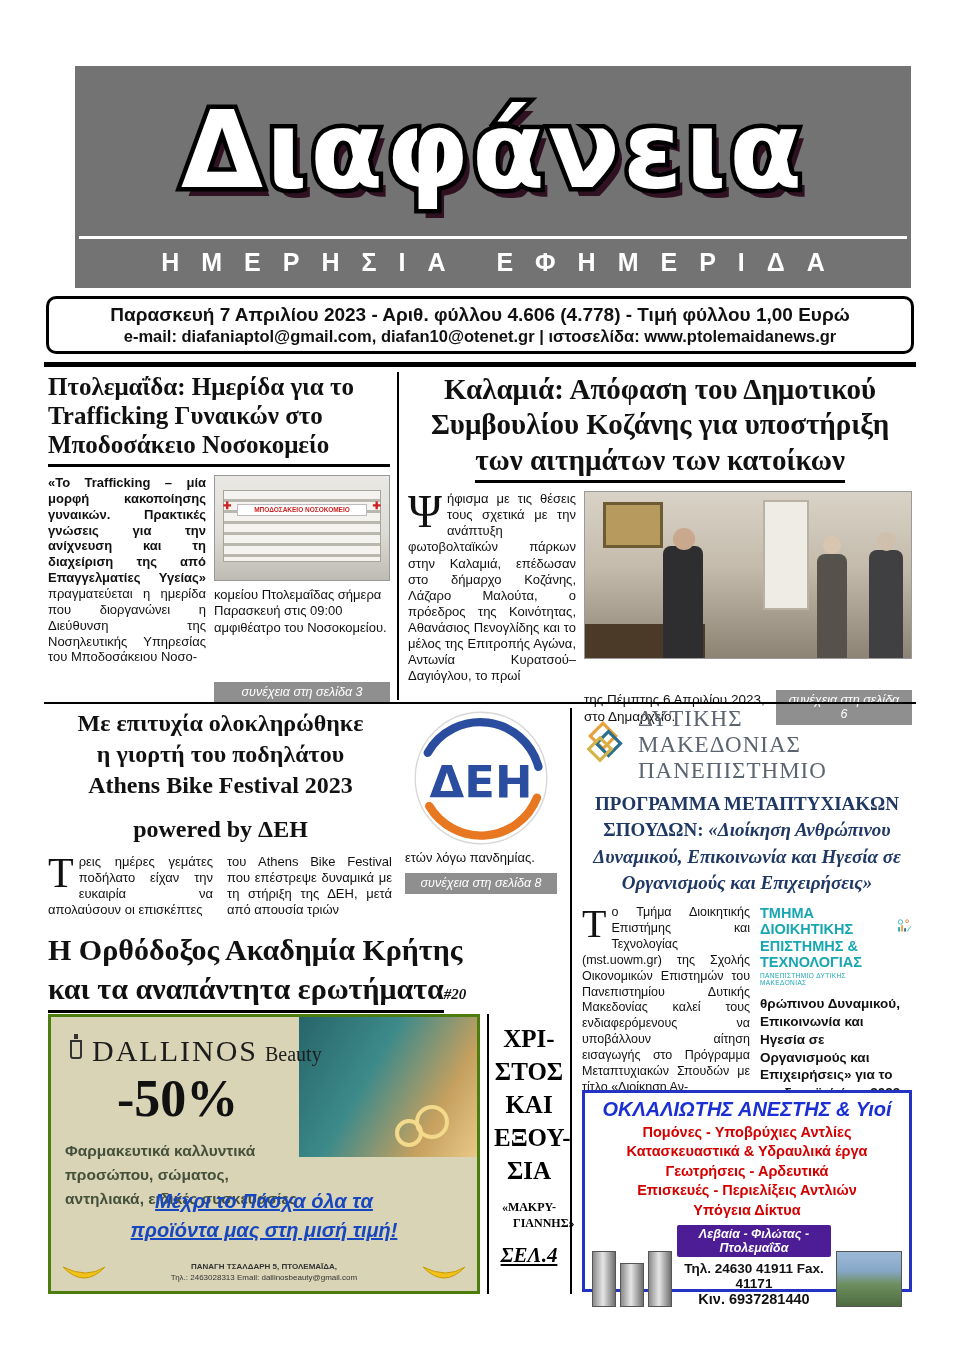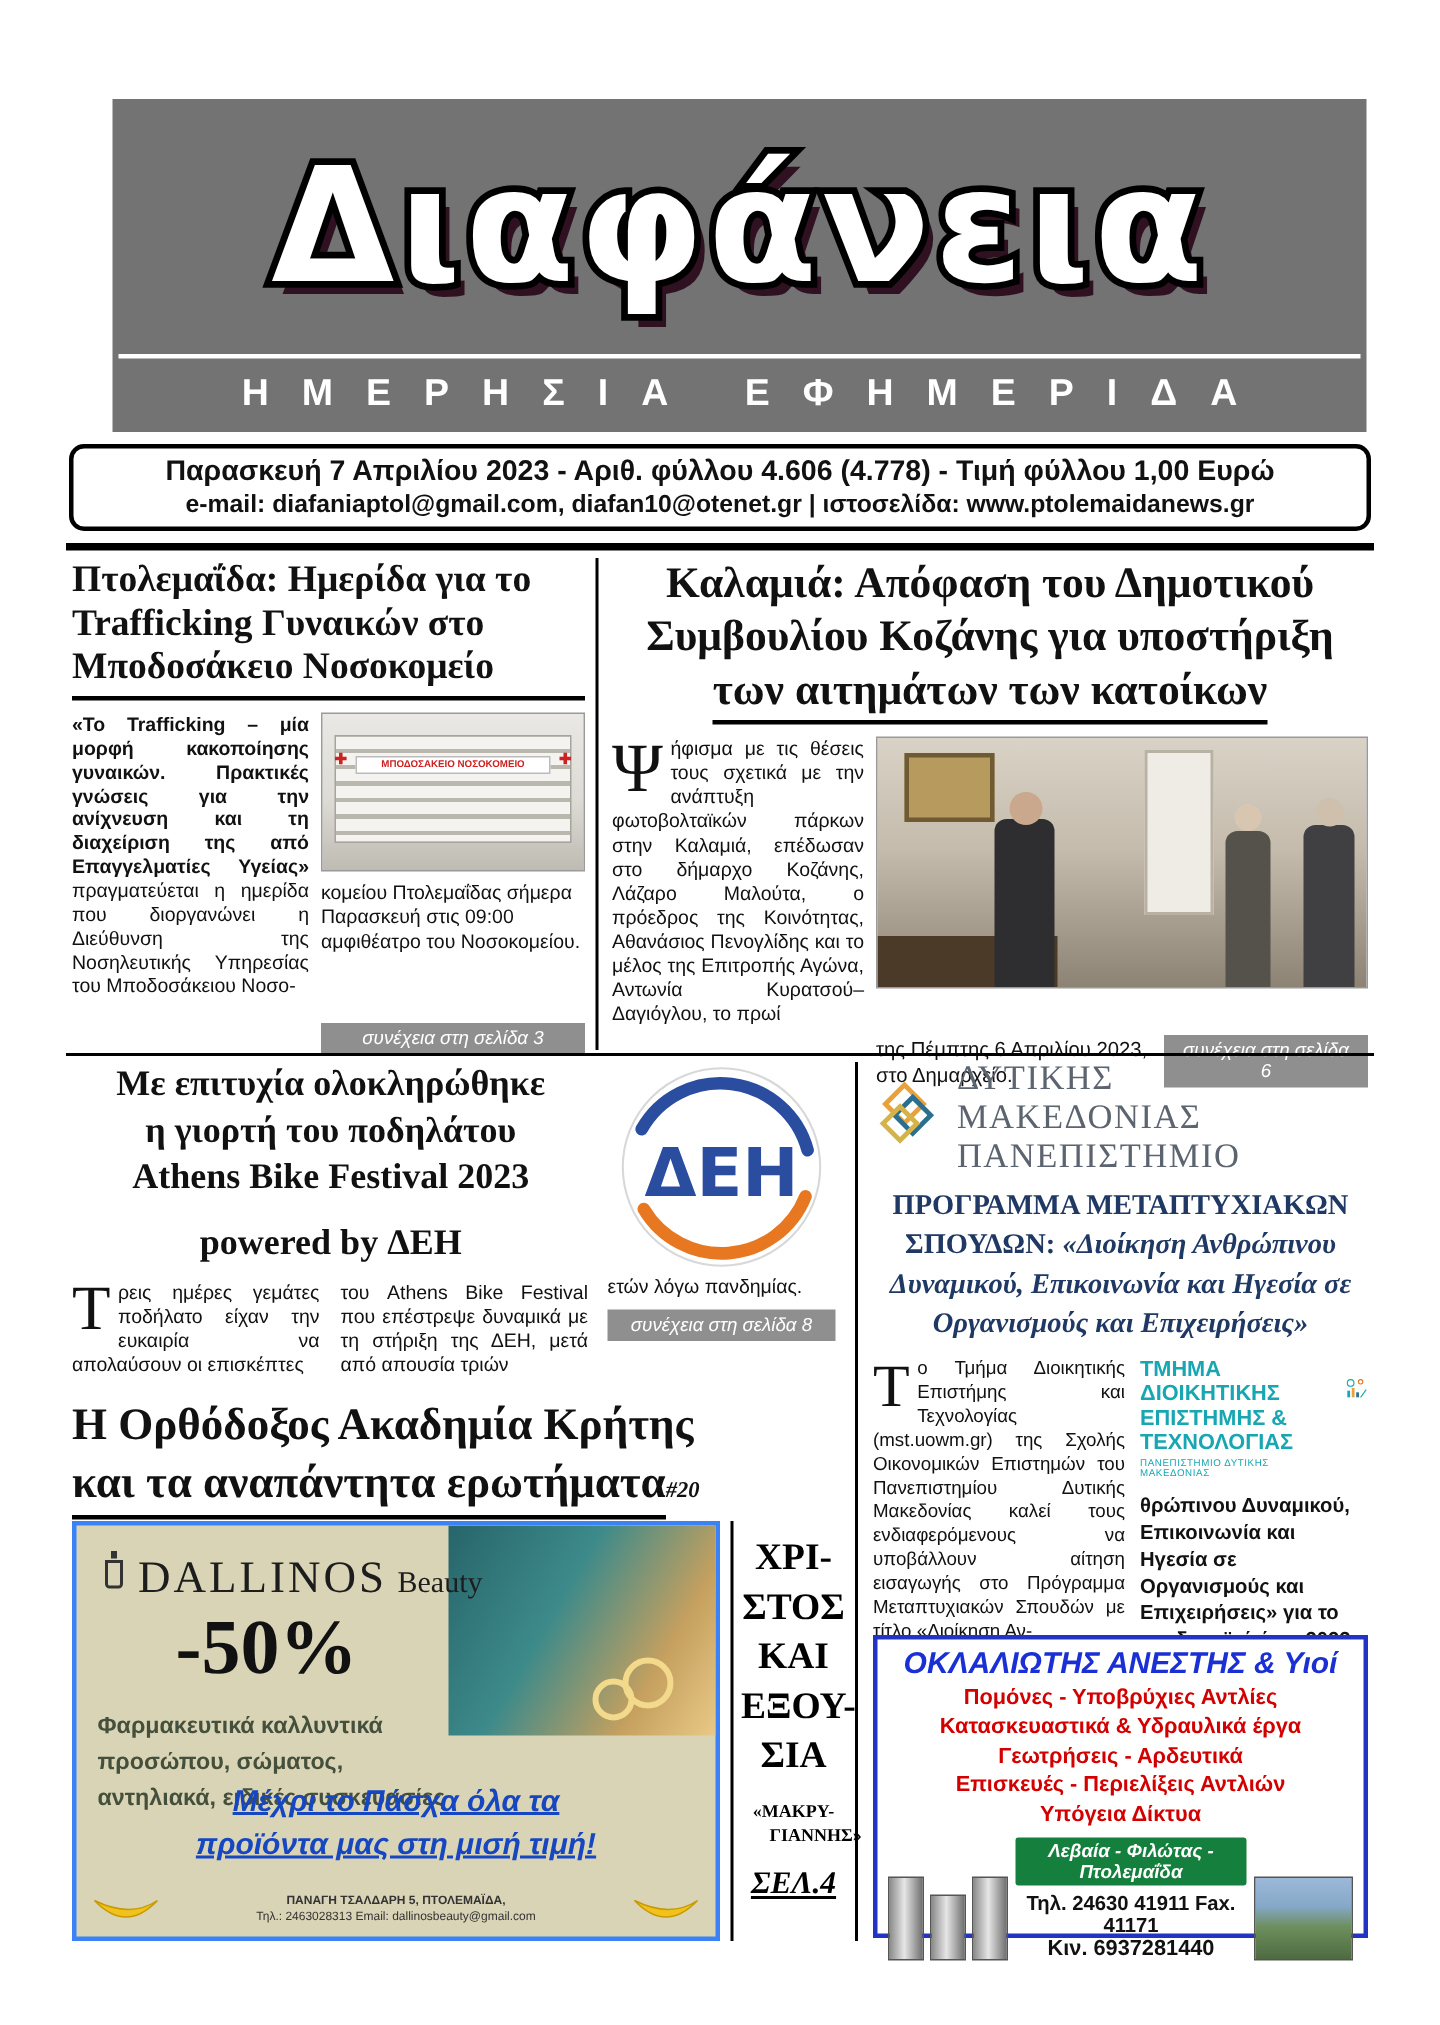--- a/index.html
+++ b/index.html
@@ -96,21 +96,21 @@
   .u-right .ubold { font-weight:bold; font-size:13.5px; line-height:1.32; margin-top:9px; }
   .u-right .badge { margin-top:auto; }
 
   
   .h-orth { position:absolute; left:48px; top:930px; width:516px; font-family:"Liberation Serif",serif;
             font-weight:bold; font-size:30px; line-height:1.3; }
   .h-orth .u2 { display:inline-block; border-bottom:3px solid #000; padding-bottom:2px; }
   .h-orth .issue { font-size:15px; font-style:italic; }
 
   
-  .ad-dallinos { position:absolute; left:48px; top:1014px; width:432px; height:280px; border:3px solid #3b82f6;
+  .ad-dallinos { position:absolute; left:48px; top:1014px; width:432px; height:280px; border:3px solid #4d7c0f;
                  background:#d9d4b6; overflow:hidden; }
   .dal-photo { position:absolute; right:0; top:0; width:178px; height:140px;
         background:linear-gradient(120deg,#27656b 0%,#3d8a8a 40%,#c5a05f 75%,#e9c987 100%); }
   .ring { position:absolute; border:4px solid #f3d98b; border-radius:50%; }
   .dal-brand { position:absolute; left:16px; top:16px; display:flex; align-items:baseline; gap:7px; }
   .dal-brand .name { font-family:"Liberation Serif",serif; font-size:30px; letter-spacing:2px; color:#1d1d1d; }
   .dal-brand .suffix { font-family:"Liberation Serif",serif; font-size:20px; color:#1d1d1d; }
   .dal-disc { position:absolute; left:66px; top:52px; font-family:"Liberation Serif",serif; font-weight:bold; font-size:52px; color:#111; }
   .dal-desc { position:absolute; left:14px; top:122px; width:275px; font-size:15.5px; font-weight:bold;
               color:#45503c; line-height:1.55; }
@@ -131,21 +131,21 @@
   
   .ad-okla { position:absolute; left:582px; top:1090px; width:330px; height:202px; border:3px solid #2334c5;
              padding:5px 7px; background:#fff; }
   .ok-title { color:#1a2fd4; font-weight:bold; font-style:italic; font-size:20px; text-align:center; }
   .ok-lines { color:#d40000; font-weight:bold; font-size:14.5px; text-align:center; line-height:1.34; margin-top:2px; }
   .ok-bottom { display:flex; margin-top:5px; align-items:flex-end; gap:5px; }
   .pumps { display:flex; gap:4px; align-items:flex-end; }
   .pump { width:24px; height:56px; background:linear-gradient(90deg,#8a8a8a,#e6e6e6 45%,#6f6f6f); border:1px solid #555; }
   .pump.short { height:44px; }
   .ok-center { flex:1; text-align:center; }
-  .ok-band { display:block; background:#15803d; color:#fff; font-style:italic; font-weight:bold;
+  .ok-band { display:block; background:#4c1d95; color:#fff; font-style:italic; font-weight:bold;
              font-size:12.5px; padding:2px 4px; border-radius:2px; }
   .ok-phone { font-weight:bold; font-size:13.5px; margin-top:4px; }
   .ok-mobile { font-weight:bold; font-size:14.5px; }
   .ok-photo { width:66px; height:56px; border:1px solid #555;
               background:linear-gradient(#9db8d8 0%,#86a8c8 35%,#6d8f5e 60%,#4e6b40 100%); }
 </style>
 </head>
 <body>
 
 <div class="page">

